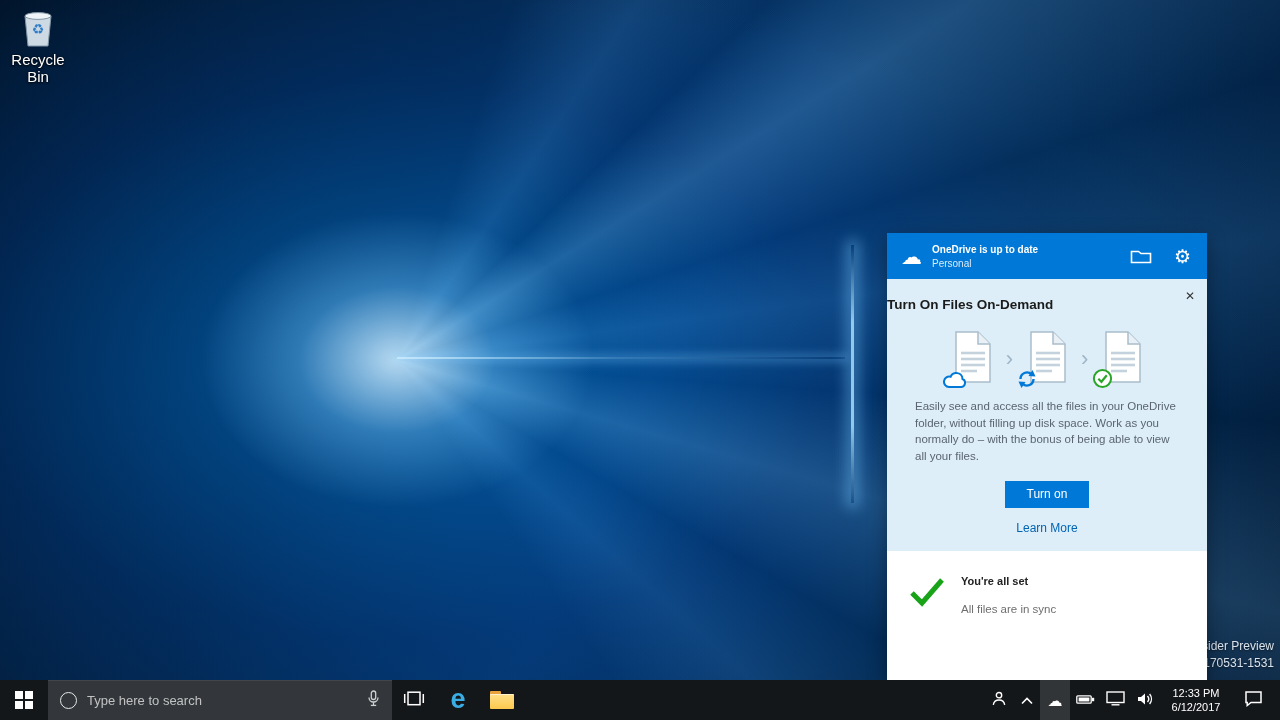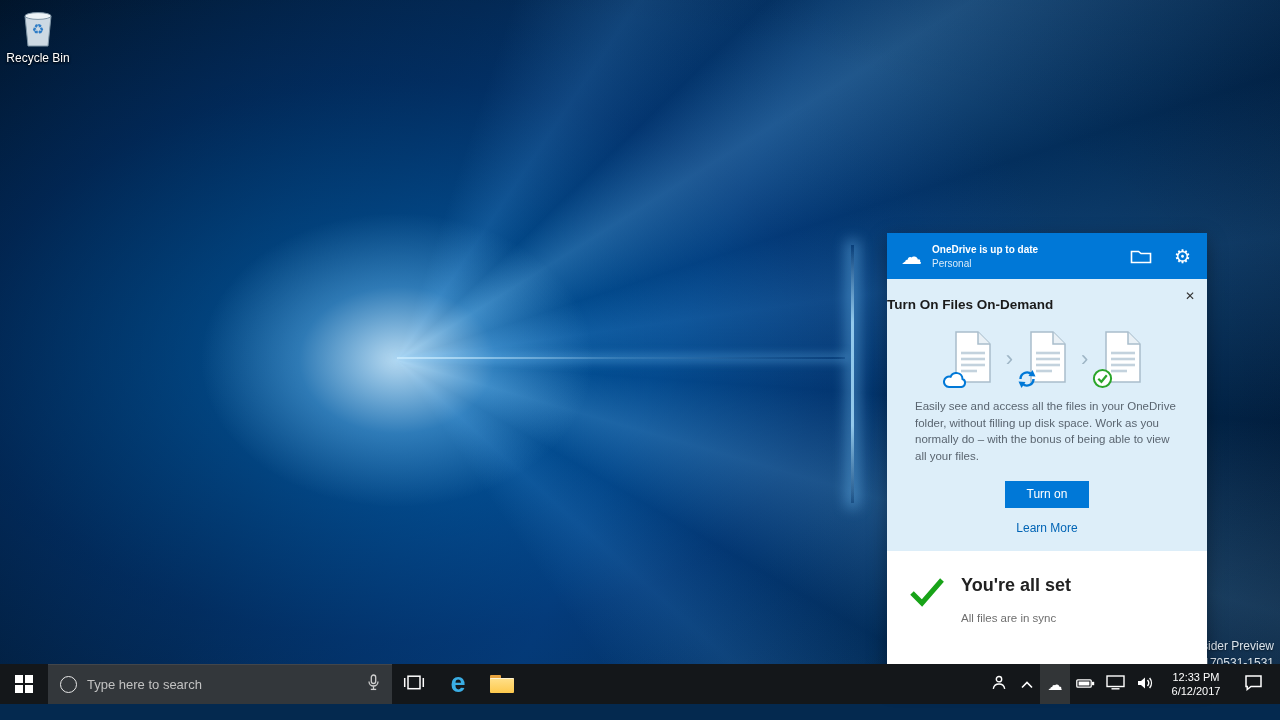--- a/index.html
+++ b/index.html
@@ -44,21 +44,21 @@
   .vignette {
     position:absolute; inset:0;
     background: radial-gradient(ellipse 160% 130% at 31% 53%, transparent 40%, rgba(0,8,24,0.55) 100%);
   }
 
   
   .recycle-bin { position:absolute; left:6px; top:8px; width:64px; text-align:center; }
   .bin-art { position:relative; width:36px; height:40px; margin:0 auto; }
   .bin-glyph { position:absolute; left:50%; top:52%; transform:translate(-50%,-50%); font-size:14px; color:#2e7cc6; }
   .bin-label {
-    margin-top:3px; font-size:12px; color:#fff;
+    margin-top:3px; font-size:15px; color:#fff;
     text-shadow: 0 1px 2px rgba(0,0,0,0.85), 0 0 3px rgba(0,0,0,0.6);
     text-align: center;
   }
 
   
   .watermark {
     position:absolute; right:6px; bottom:48px; z-index:1;
     text-align:right; color:rgba(235,243,250,0.92); font-size:12px; line-height:17px;
     text-shadow:0 1px 2px rgba(0,0,0,0.5);
   }
@@ -101,26 +101,26 @@
     font-family:"Liberation Sans", sans-serif; cursor:pointer; padding:0 16px;
   }
   .learn-more {
     display:block; margin:13px auto 0; background:none; border:none;
     color:#0064b5; font-size:12px; font-family:"Liberation Sans", sans-serif; cursor:pointer;
   }
 
   .allset { flex:1; background:#fff; display:flex; align-items:flex-start; padding:24px 0 0 22px; }
   .allset-check { line-height:0; margin-top:2px; }
   .allset-text { margin-left:16px; }
-  .allset-title { font-size:18px; font-weight:bold; color:#222; }
+  .allset-title { font-size:11px; font-weight:bold; color:#222; }
   .allset-sub { font-size:11.5px; color:#6e6e6e; margin-top:16px; }
 
   
   .taskbar {
-    position:absolute; left:0; bottom:16px; width:1280px; height:40px; z-index:10;
+    position:absolute; left:0; bottom:0; width:1280px; height:40px; z-index:10;
     background:#14171a; display:flex; align-items:stretch;
   }
   .tb-btn {
     border:none; background:none; cursor:pointer; display:flex;
     align-items:center; justify-content:center; padding:0;
   }
   .start-btn { width:48px; }
   .win-logo { display:grid; grid-template-columns:8px 8px; grid-template-rows:8px 8px; gap:2px; }
   .win-logo span { background:#fff; }
 

